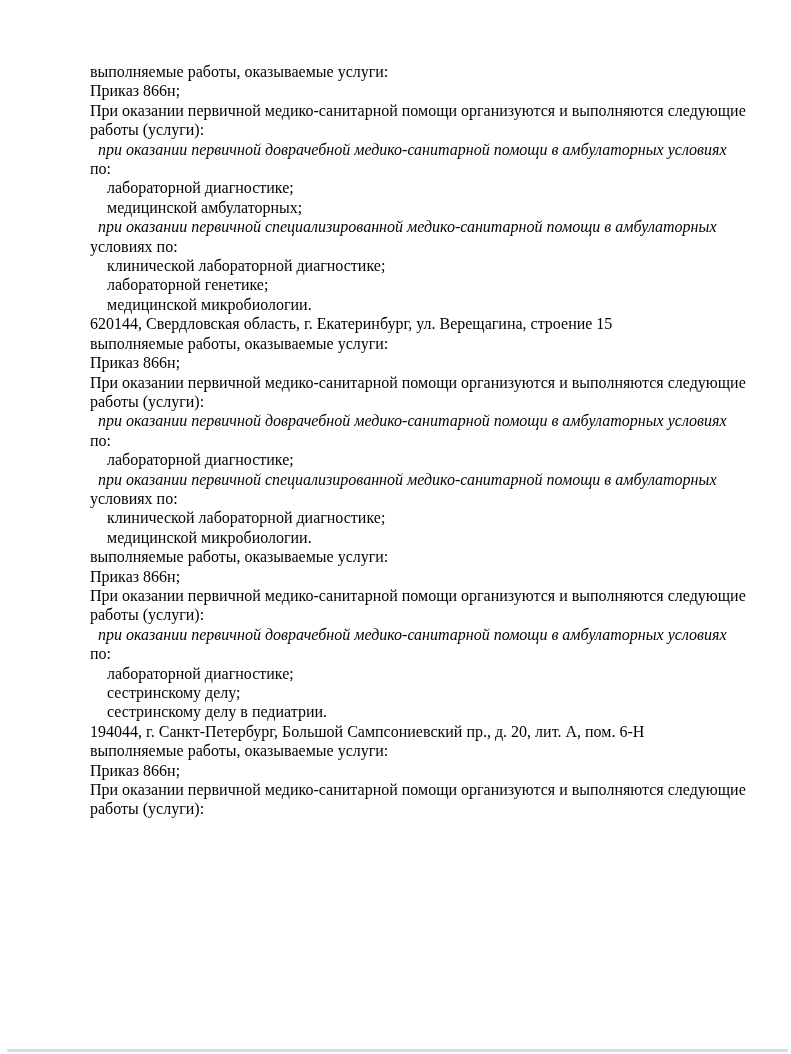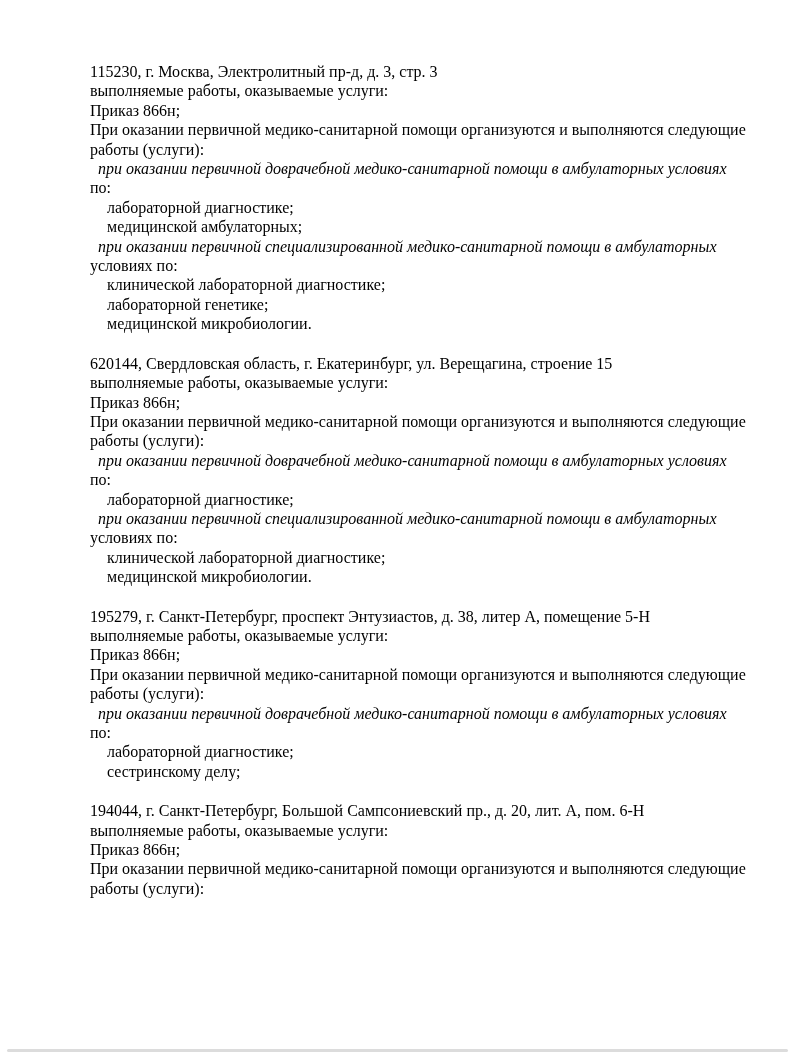--- a/index.html
+++ b/index.html
@@ -13,21 +13,21 @@
     color: #000000;
   }
   .doc {
     position: absolute;
     left: 90px;
     top: 62px;
     width: 662px;
     font-size: 16px;
     line-height: 19.4px;
   }
-  .block + .block { margin-top: 20px; }
+  .block + .block { }
   .line { white-space: nowrap; }
   .ind1 { padding-left: 8px; font-style: italic; }
   .ind2 { padding-left: 17px; }
   .hscrollbar {
     position: absolute;
     left: 0;
     bottom: 0;
     width: 791px;
     height: 6px;
     background: transparent;
@@ -40,21 +40,20 @@
     height: 3px;
     background: #dcdcdc;
     border-radius: 2px;
   }
 </style>
 </head>
 <body style="background: rgb(255, 255, 255); color: rgb(0, 0, 0);">
 
 <main class="doc">
     <section class="block">
-      <div class="line ind0">115230, г. Москва, Электролитный пр-д, д. 3, стр. 3</div>
       <div class="line ind0">выполняемые работы, оказываемые услуги:</div>
       <div class="line ind0">Приказ 866н;</div>
       <div class="line ind0">При оказании первичной медико-санитарной помощи организуются и выполняются следующие</div>
       <div class="line ind0">работы (услуги):</div>
       <div class="line ind1">при оказании первичной доврачебной медико-санитарной помощи в амбулаторных условиях</div>
       <div class="line ind0">по:</div>
       <div class="line ind2">лабораторной диагностике;</div>
       <div class="line ind2">медицинской амбулаторных;</div>
       <div class="line ind1">при оказании первичной специализированной медико-санитарной помощи в амбулаторных</div>
       <div class="line ind0">условиях по:</div>
@@ -70,29 +69,29 @@
       <div class="line ind0">работы (услуги):</div>
       <div class="line ind1">при оказании первичной доврачебной медико-санитарной помощи в амбулаторных условиях</div>
       <div class="line ind0">по:</div>
       <div class="line ind2">лабораторной диагностике;</div>
       <div class="line ind1">при оказании первичной специализированной медико-санитарной помощи в амбулаторных</div>
       <div class="line ind0">условиях по:</div>
       <div class="line ind2">клинической лабораторной диагностике;</div>
       <div class="line ind2">медицинской микробиологии.</div>
     </section>
     <section class="block">
-      <div class="line ind0">195279, г. Санкт-Петербург, проспект Энтузиастов, д. 38, литер А, помещение 5-Н</div>
       <div class="line ind0">выполняемые работы, оказываемые услуги:</div>
       <div class="line ind0">Приказ 866н;</div>
       <div class="line ind0">При оказании первичной медико-санитарной помощи организуются и выполняются следующие</div>
       <div class="line ind0">работы (услуги):</div>
       <div class="line ind1">при оказании первичной доврачебной медико-санитарной помощи в амбулаторных условиях</div>
       <div class="line ind0">по:</div>
       <div class="line ind2">лабораторной диагностике;</div>
       <div class="line ind2">сестринскому делу;</div>
+      <div class="line ind2">сестринскому делу в педиатрии.</div>
     </section>
     <section class="block">
       <div class="line ind0">194044, г. Санкт-Петербург, Большой Сампсониевский пр., д. 20, лит. А, пом. 6-Н</div>
       <div class="line ind0">выполняемые работы, оказываемые услуги:</div>
       <div class="line ind0">Приказ 866н;</div>
       <div class="line ind0">При оказании первичной медико-санитарной помощи организуются и выполняются следующие</div>
       <div class="line ind0">работы (услуги):</div>
     </section>
   </main>
 

